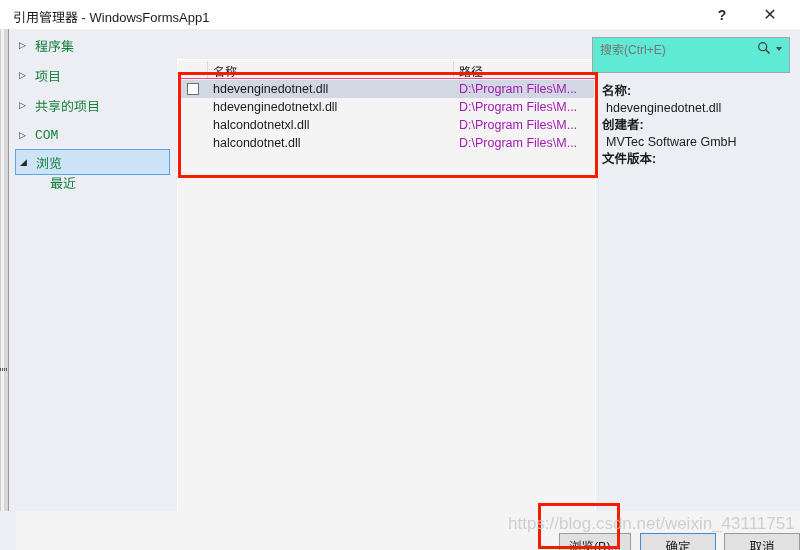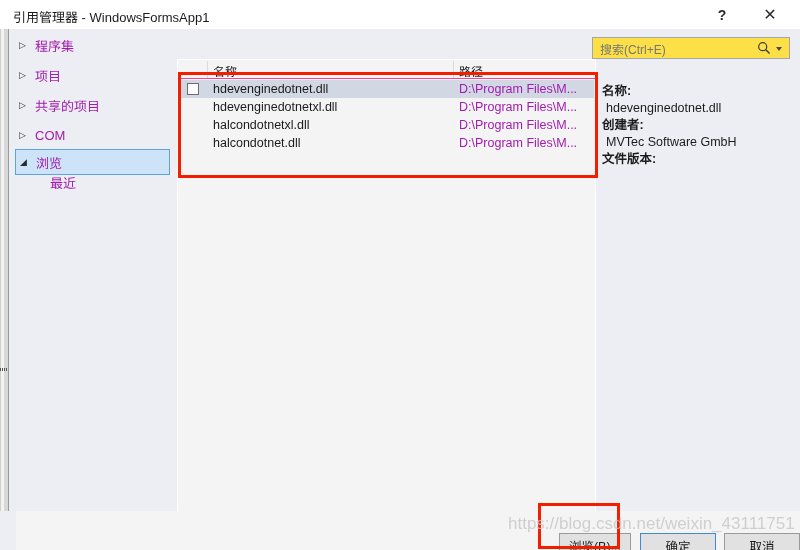--- a/index.html
+++ b/index.html
@@ -96,22 +96,23 @@
   .nav-item .tri {
     width: 16px;
     margin-left: 4px;
     font-size: 9px;
     color: #2a2a2a;
     line-height: 1;
     flex: 0 0 16px;
   }
   .nav-item .nav-label {
     font-size: 13px;
-    color: #a21caf;
-    white-space: nowrap;
+    color: #15803d;
+    white-space: nowrap;
+    font-family: Liberation Mono, monospace;
   }
   .nav-item.selected {
     background: #cde3f7;
     border: 1px solid #5ba4e0;
   }
   .nav-item.child {
     left: 6px;
     width: 155px;
   }
   .nav-item.child .nav-label { margin-left: 35px; }
@@ -217,22 +218,22 @@
     color: #1b1b1b;
     line-height: 17px;
     padding-left: 4px;
     white-space: nowrap;
   }
 
   
   .searchbox {
     position: absolute;
     left: 592px; top: 8px;
-    width: 198px; height: 22px;
-    background: #fde047;
+    width: 198px; height: 36px;
+    background: #5eead4;
     border: 1px solid #a5a5a5;
     box-sizing: border-box;
   }
   .search-input {
     position: absolute;
     left: 5px; top: 2px;
     width: 150px; height: 17px;
     border: none;
     outline: none;
     background: transparent;

